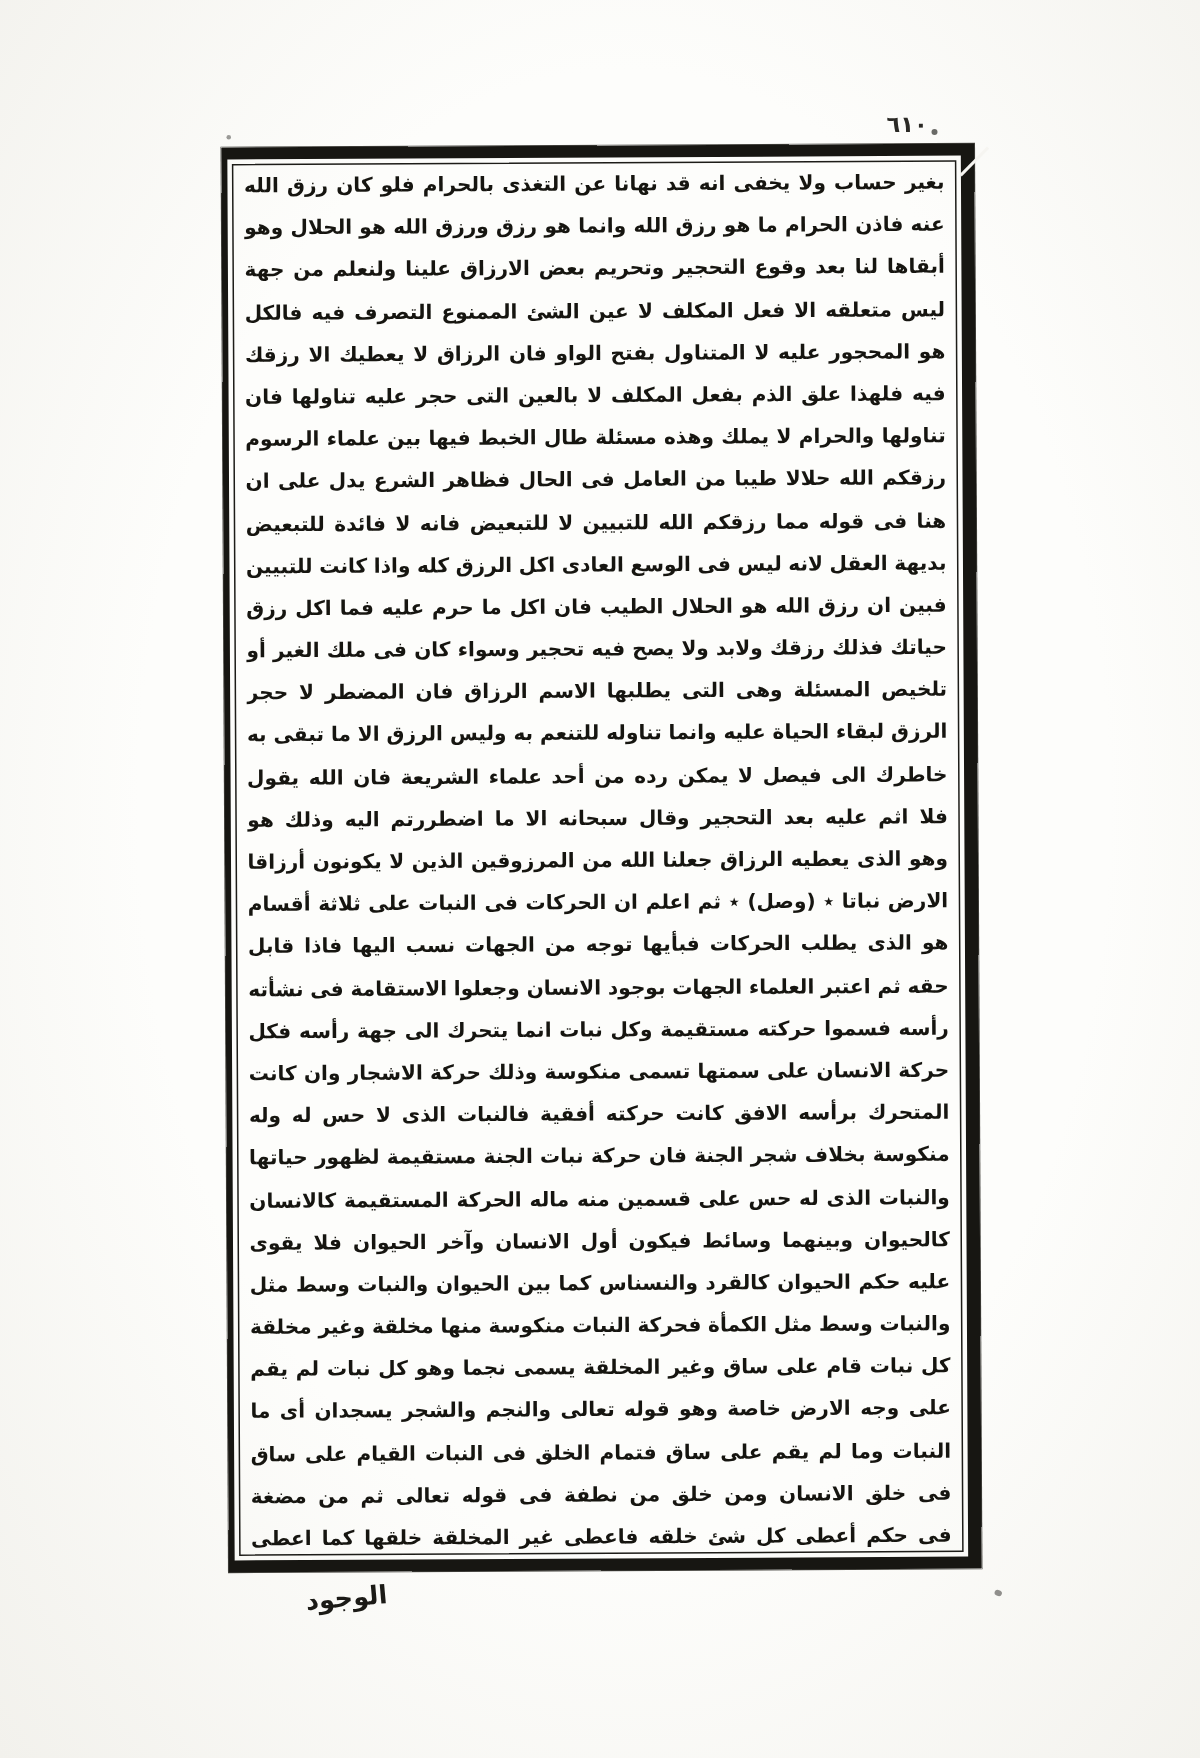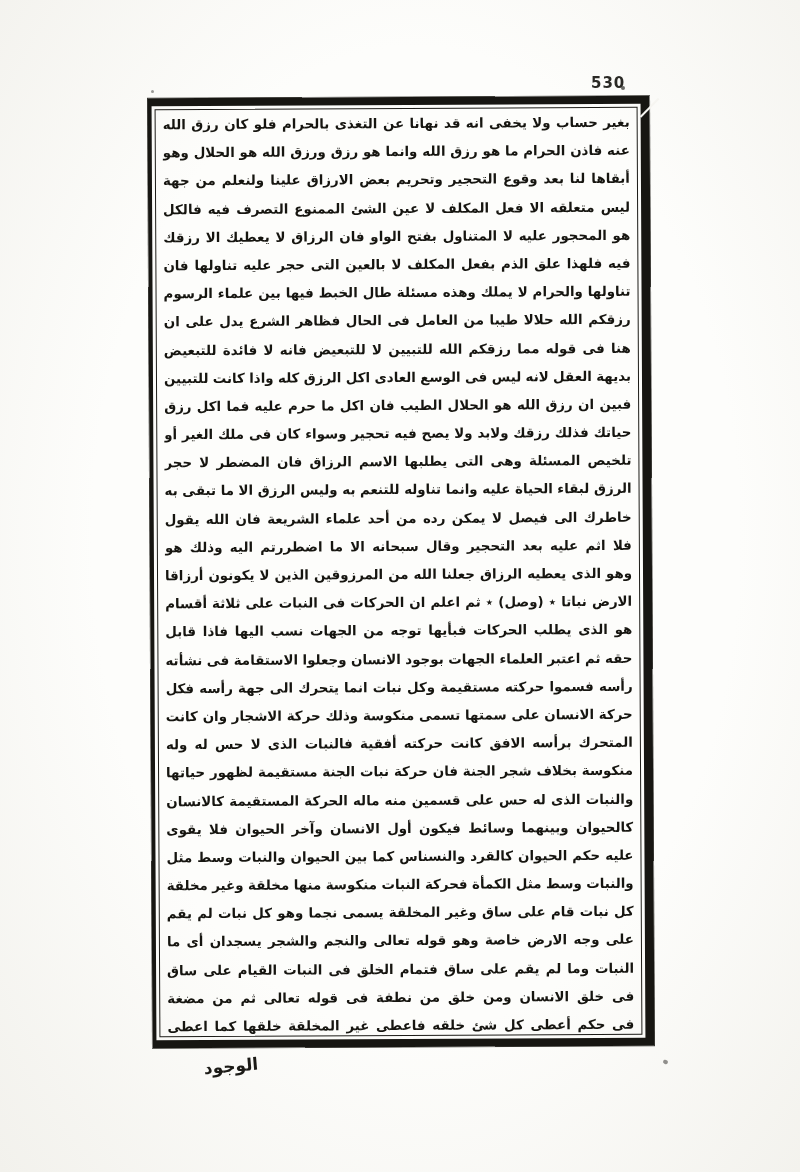--- a/index.html
+++ b/index.html
@@ -52,21 +52,21 @@
     font-size:17px;font-weight:bold;color:#1b1a16;
     direction:rtl;text-align:center;
     transform:rotate(-5deg);
   }
 </style>
 </head>
 <body>
 
 <div class="scan">
 
-  <div class="page-number">530</div>
+  <div class="page-number">٦١٠</div>
 
   <div class="speck s1"></div>
   <div class="speck s2"></div>
   <div class="speck s3"></div>
 
   <div class="frame">
     <div class="mitre"></div>
     <div class="frame-inner">
       <div class="text-block">
           <div class="line">بغير حساب ولا يخفى انه قد نهانا عن التغذى بالحرام فلو كان رزق الله فى الحرام ما نهانا</div>

